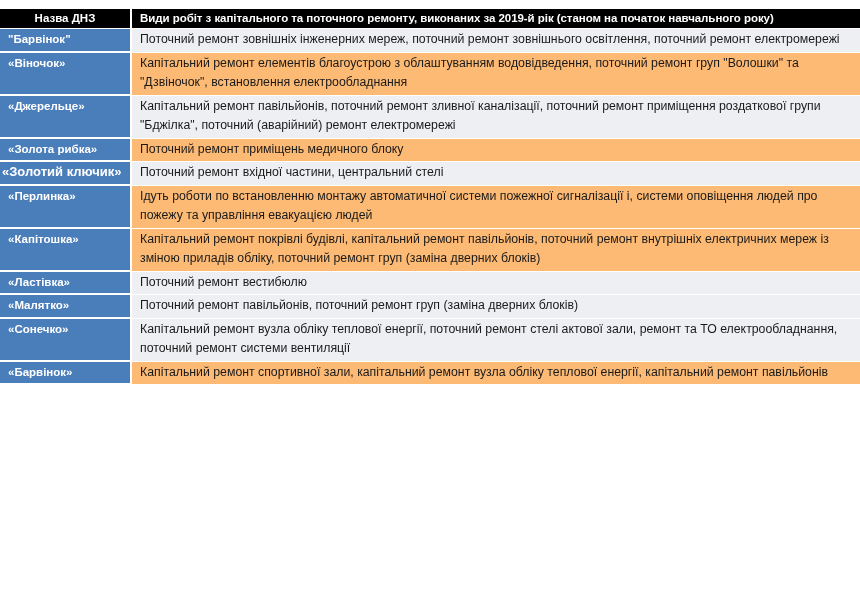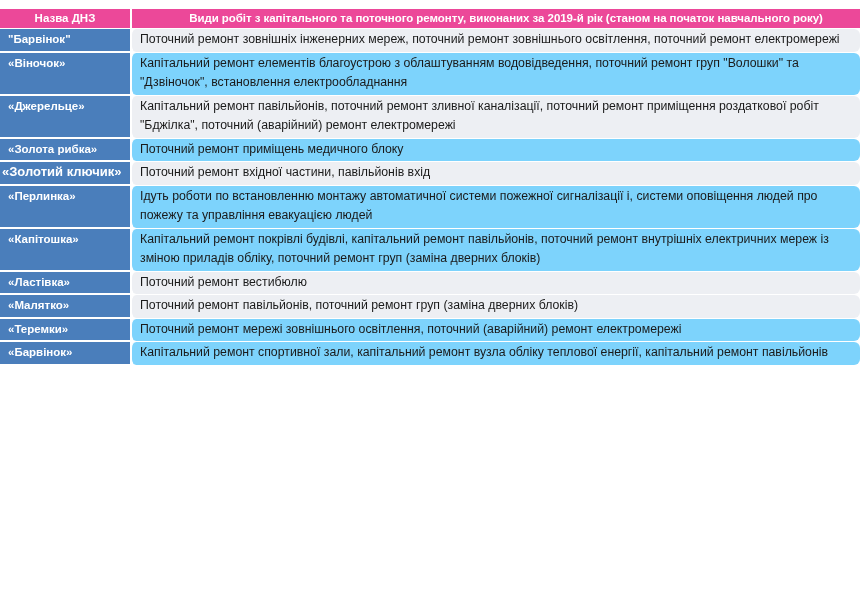--- a/index.html
+++ b/index.html
@@ -27,36 +27,36 @@
   table.repairs col.c-name { width: 130px; }
   table.repairs col.c-works { width: 730px; }
 
   th, td {
     vertical-align: top;
     padding: 0;
   }
 
   
   thead tr th {
-    background: #ec4899;
+    background: #000000;
     color: #ffffff;
     font-size: 11.5px;
     font-weight: bold;
     line-height: 19px;
     height: 19px;
     white-space: nowrap;
     overflow: hidden;
   }
   th.h-name {
     text-align: center;
     padding: 0 4px;
   }
   th.h-works {
-    text-align: center;
-    padding: 0 4px 0 24px;
+    text-align: left;
+    padding: 0 4px 0 8px;
     border-left: 2px solid #ffffff;
     letter-spacing: -0.05px;
   }
 
   
   td.name-cell {
     background: #4A7EBB;
     color: #ffffff;
     font-size: 11.5px;
     font-weight: bold;
@@ -71,24 +71,23 @@
     padding-left: 2px;
   }
 
   
   td.works-cell {
     color: #1a1a1a;
     font-size: 12.3px;
     line-height: 19.5px;
     padding: 1px 6px 2px 8px;
     border-left: 2px solid #ffffff;
-    border-radius: 6px;
   }
   tbody tr.odd td.works-cell { background: #EDEFF3; }
-  tbody tr.even td.works-cell { background: #7dd3fc; margin-top: 28px; }
+  tbody tr.even td.works-cell { background: #fdba74; margin-top: 28px; }
 
   tbody tr td.name-cell { border-bottom: 1px solid #ffffff; }
 </style>
 </head>
 <body>
 
 <div class="table-wrap">
   <table class="repairs">
     <colgroup>
       <col class="c-name">
@@ -104,49 +103,49 @@
         <tr class="odd">
           <td class="name-cell">"Барвінок"</td>
           <td class="works-cell">Поточний ремонт зовнішніх інженерних мереж, поточний ремонт зовнішнього освітлення, поточний ремонт електромережі</td>
         </tr>
         <tr class="even">
           <td class="name-cell">«Віночок»</td>
           <td class="works-cell">Капітальний ремонт елементів благоустрою з облаштуванням водовідведення,  поточний ремонт груп "Волошки" та "Дзвіночок",  встановлення електрообладнання</td>
         </tr>
         <tr class="odd">
           <td class="name-cell">«Джерельце»</td>
-          <td class="works-cell">Капітальний ремонт павільйонів, поточний ремонт зливної каналізації, поточний ремонт приміщення  роздаткової робіт "Бджілка", поточний (аварійний) ремонт  електромережі</td>
+          <td class="works-cell">Капітальний ремонт павільйонів, поточний ремонт зливної каналізації, поточний ремонт приміщення  роздаткової групи "Бджілка", поточний (аварійний) ремонт  електромережі</td>
         </tr>
         <tr class="even">
           <td class="name-cell">«Золота рибка»</td>
           <td class="works-cell">Поточний ремонт приміщень медичного блоку</td>
         </tr>
         <tr class="odd">
           <td class="name-cell narrow">«Золотий ключик»</td>
-          <td class="works-cell">Поточний ремонт вхідної частини, павільйонів вхід</td>
+          <td class="works-cell">Поточний ремонт вхідної частини, центральний стелі</td>
         </tr>
         <tr class="even">
           <td class="name-cell">«Перлинка»</td>
           <td class="works-cell">Ідуть роботи  по встановленню монтажу автоматичної  системи  пожежної сигналізації і, системи оповіщення людей про пожежу та управління евакуацією людей</td>
         </tr>
         <tr class="even">
           <td class="name-cell">«Капітошка»</td>
           <td class="works-cell">Капітальний ремонт покрівлі будівлі, капітальний ремонт павільйонів, поточний ремонт внутрішніх електричних мереж із зміною приладів обліку, поточний ремонт  груп (заміна дверних блоків)</td>
         </tr>
         <tr class="odd">
           <td class="name-cell">«Ластівка»</td>
           <td class="works-cell">Поточний ремонт вестибюлю</td>
         </tr>
         <tr class="odd">
           <td class="name-cell">«Малятко»</td>
           <td class="works-cell">Поточний ремонт павільйонів, поточний ремонт  груп (заміна дверних блоків)</td>
         </tr>
-        <tr class="even">
-          <td class="name-cell">«Теремки»</td>
-          <td class="works-cell">Поточний ремонт мережі зовнішнього освітлення, поточний (аварійний) ремонт  електромережі</td>
+        <tr class="odd">
+          <td class="name-cell">«Сонечко»</td>
+          <td class="works-cell">Капітальний ремонт вузла обліку теплової енергії, поточний ремонт стелі актової зали, ремонт та ТО електрообладнання, поточний ремонт системи вентиляції</td>
         </tr>
         <tr class="even">
           <td class="name-cell">«Барвінок»</td>
           <td class="works-cell">Капітальний ремонт спортивної зали, капітальний ремонт вузла обліку теплової енергії, капітальний ремонт павільйонів</td>
         </tr>
       </tbody>
   </table>
 </div>
 
 </body></html>

